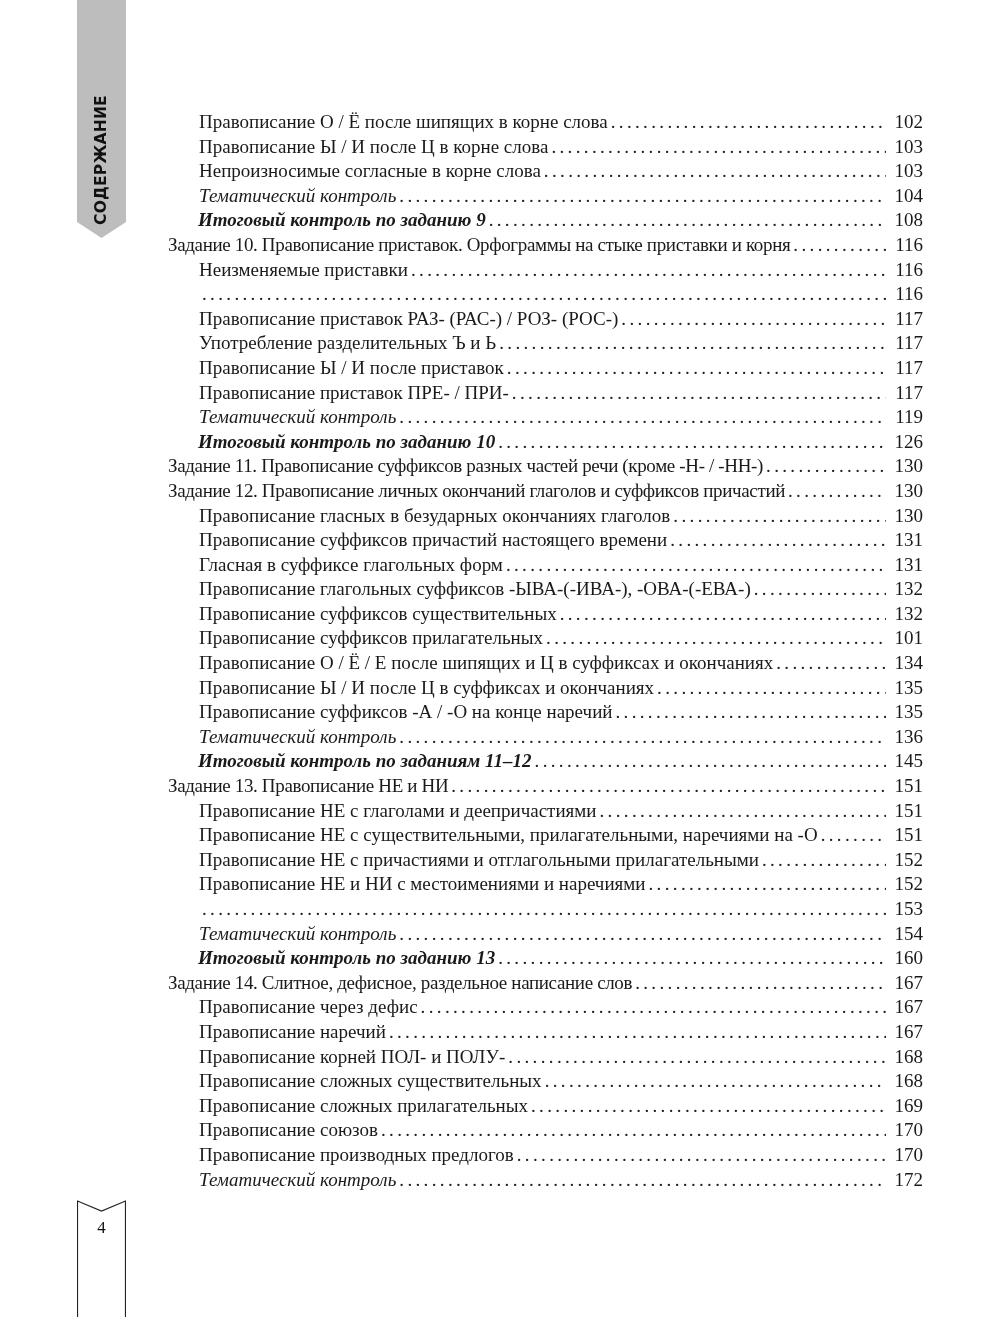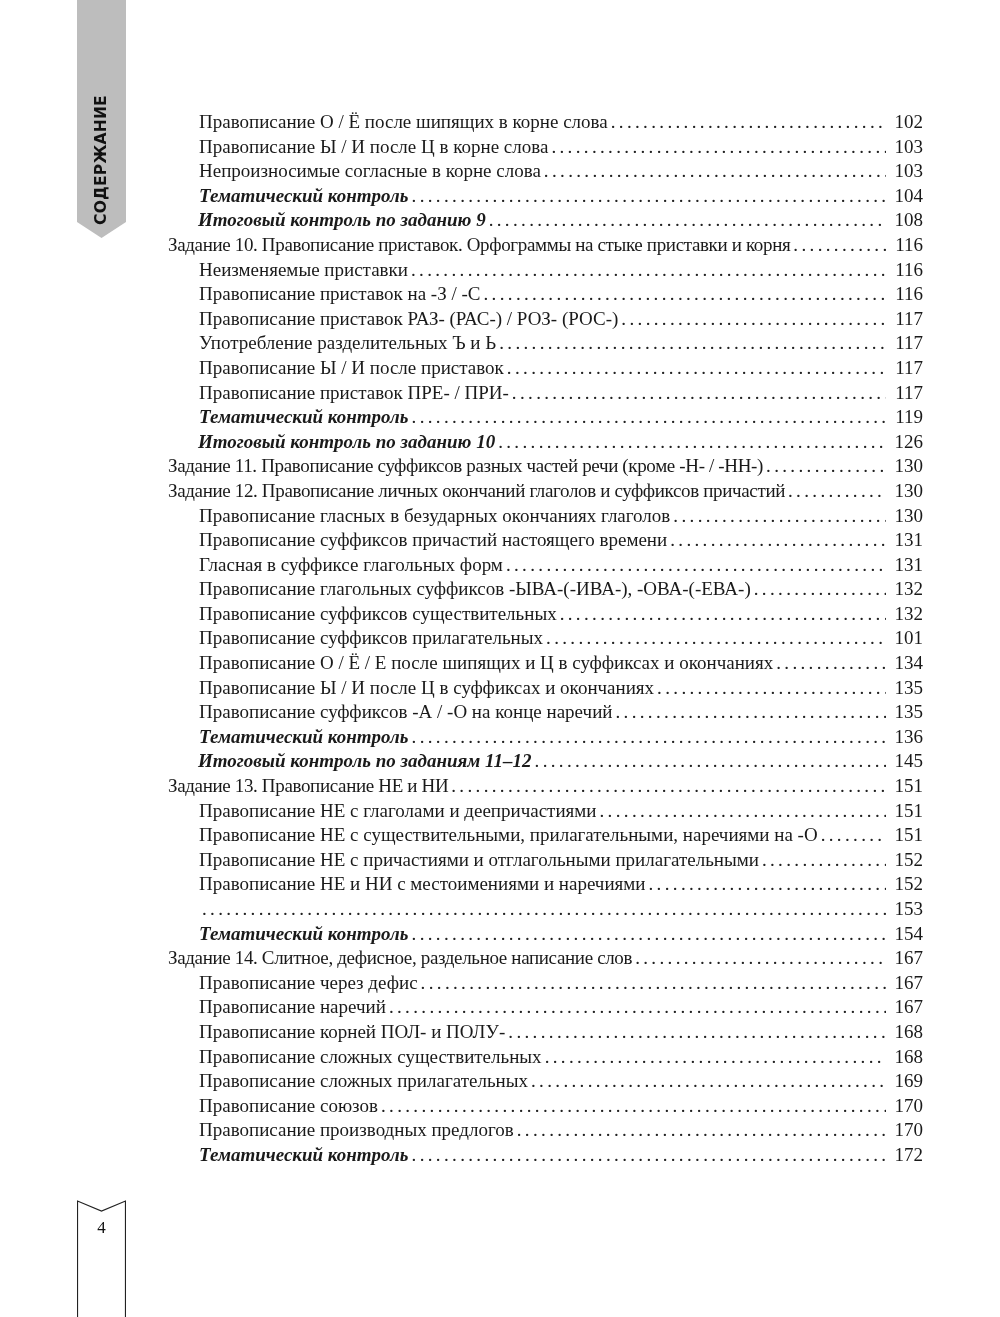--- a/index.html
+++ b/index.html
@@ -19,21 +19,21 @@
   .toc { position:absolute; left:168px; top:110px; width:755px; }
   .toc-row { display:flex; align-items:baseline; height:24.6px; font-size:19px;
         line-height:24.6px; white-space:nowrap; }
   .toc-row.indent { padding-left:31px; }
   .toc-row .title { flex:0 0 auto; }
   .toc-row .dots { flex:1 1 auto; overflow:hidden; margin:0 3px; letter-spacing:5.2px;
         color:#222; }
   .toc-row .dots::before { content:". . . . . . . . . . . . . . . . . . . . . . . . . . . . . . . . . . . . . . . . . . . . . . . . . . . . . . . . . . . . . . . . . . . . . . . . . . . . . . . . . . . . . . . . . . . . . . . . . . . . . . . . . . . . . . . . . . . . . . . . ";
         letter-spacing:0; word-spacing:-1.4px; }
   .toc-row .page { flex:0 0 auto; text-align:left;margin-left:6px; }
-  .toc-row.topic .title { font-style:italic;font-weight:bold; }
+  .toc-row.topic .title { font-style:italic; }
   .toc-row.final .title { font-style:italic; font-weight:bold;margin-left:30px; }
   .toc-row.task .title { letter-spacing:-0.35px; }
 </style>
 </head>
 <body>
 
 <div class="side-tab">
   <svg width="49" height="238" viewBox="0 0 49 238">
     <polygon points="0,0 49,0 49,222 24.5,238 0,222" fill="#bdbdbd"></polygon>
   </svg>
@@ -79,21 +79,20 @@
       <span class="title">Задание 10. Правописание приставок. Орфограммы на стыке приставки и корня</span>
       <span class="dots"></span>
       <span class="page">116</span>
     </div>
     <div class="toc-row sub indent">
       <span class="title">Неизменяемые приставки</span>
       <span class="dots"></span>
       <span class="page">116</span>
     </div>
     <div class="toc-row sub indent">
-      <span class="title">Правописание приставок на -З / -С</span>
       <span class="dots"></span>
       <span class="page">116</span>
     </div>
     <div class="toc-row sub indent">
       <span class="title">Правописание приставок РАЗ- (РАС-) / РОЗ- (РОС-)</span>
       <span class="dots"></span>
       <span class="page">117</span>
     </div>
     <div class="toc-row sub indent">
       <span class="title">Употребление разделительных Ъ и Ь</span>
@@ -212,20 +211,25 @@
     </div>
     <div class="toc-row sub indent">
       <span class="dots"></span>
       <span class="page">153</span>
     </div>
     <div class="toc-row topic indent">
       <span class="title">Тематический контроль</span>
       <span class="dots"></span>
       <span class="page">154</span>
     </div>
+    <div class="toc-row final">
+      <span class="title">Итоговый контроль по заданию 13</span>
+      <span class="dots"></span>
+      <span class="page">160</span>
+    </div>
     <div class="toc-row task">
       <span class="title">Задание 14. Слитное, дефисное, раздельное написание слов</span>
       <span class="dots"></span>
       <span class="page">167</span>
     </div>
     <div class="toc-row sub indent">
       <span class="title">Правописание через дефис</span>
       <span class="dots"></span>
       <span class="page">167</span>
     </div>

